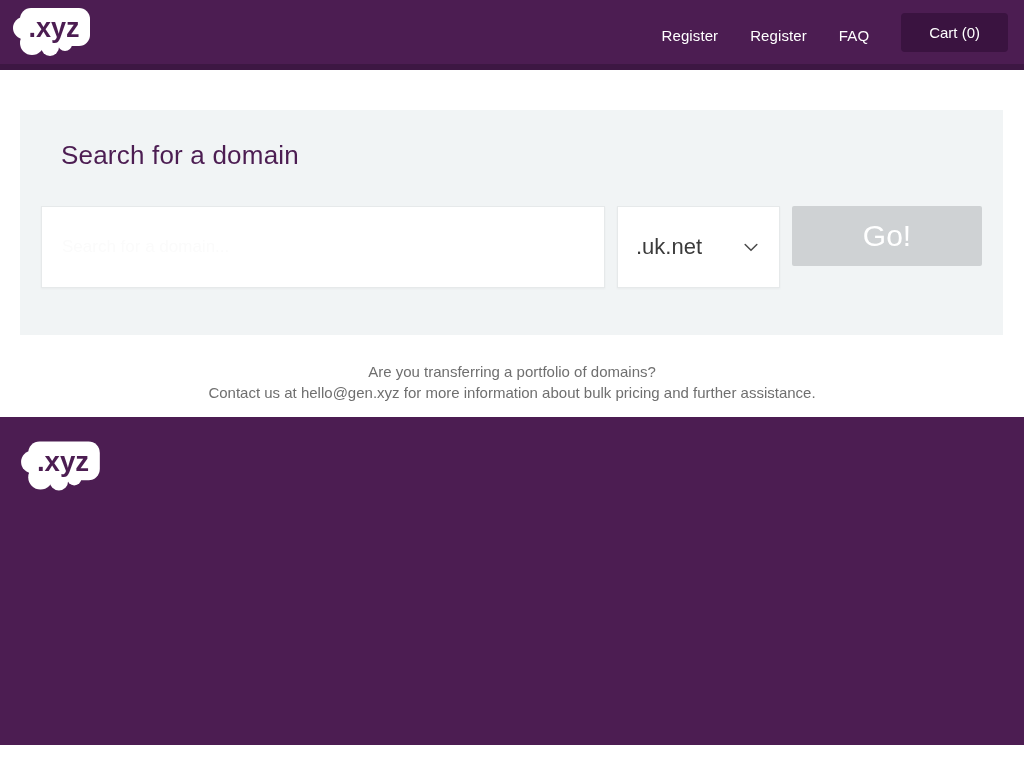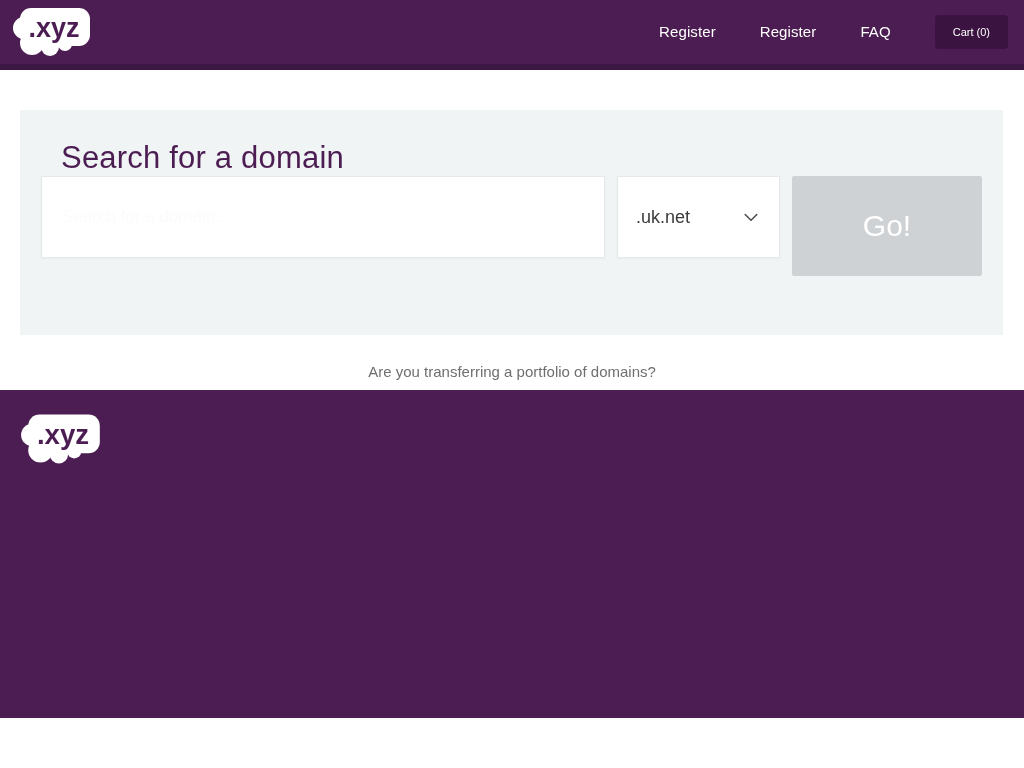--- a/index.html
+++ b/index.html
@@ -26,60 +26,61 @@
     left: 10px;
     top: 6px;
     width: 88px;
     height: 52px;
   }
   .logo-svg { display: block; }
 
   .nav {
     margin-left: auto;
     display: flex;
-    align-items: flex-start;
-    gap: 12px;
+    align-items: flex-end;
+    gap: 0px;
   }
   .nav-link {
     color: #ffffff;
     font-size: 15px;
     text-decoration: none;
     padding: 8px 16px;
     white-space: nowrap;
     letter-spacing: 0.1px;
   }
   .cart-btn {
     background: #3a1340;
     color: #ffffff;
-    font-size: 11px;
+    font-size: 15px;
     border: none;
     border-radius: 4px;
-    padding: 11px 18px;
+    padding: 11px 28px;
     margin-left: 16px;
     cursor: pointer;
     font-family: "Liberation Sans", sans-serif;
     white-space: nowrap;
   }
 
   
   .main {
     background: #ffffff;
     padding: 0;
   }
   .search-panel {
     margin: 40px 21px 0 20px;
     background: #f1f4f5;
     padding: 30px 21px 36px 21px;
     min-height: 225px;
   }
   .panel-title {
     color: #4c1d52;
-    font-size: 31px;
+    font-size: 26px;
     font-weight: normal;
     letter-spacing: 0.2px;
+    margin-bottom: 35px;
     margin-left: 20px;
   }
   .search-row {
     display: flex;
     align-items: stretch;
     gap: 12px;
     padding: 0 0px;
   }
   .search-input {
     flex: 0 0 564px;
@@ -101,47 +102,47 @@
     height: 82px;
     background: #ffffff;
     border: 1px solid #e6e9ea;
     display: flex;
     align-items: center;
     padding: 0 18px;
     cursor: pointer;
     box-shadow: 0 1px 2px rgba(0,0,0,0.04);
   }
   .tld-value {
-    font-size: 18px;
+    font-size: 22px;
     color: #3b3b3b;
     flex: 1;
   }
   .chev {
     width: 20px; height: 20px;
     flex: 0 0 20px;
   }
   .go-btn {
     flex: 0 0 190px;
-    height: 100px;
+    height: 60px;
     background: #cfd2d4;
     color: #ffffff;
     border: none;
     font-size: 30px;
     cursor: default;
     font-family: "Liberation Sans", sans-serif;
     border-radius: 2px;
   }
 
   .bulk-note {
     text-align: center;
     color: #6f6f6f;
     font-size: 15px;
     line-height: 21px;
     margin-top: 26px;
-    padding-bottom: 8px;
+    padding-bottom: 14px;
   }
 
   
   .footer {
     background: #4c1d52;
     height: 328px;
     position: relative;
     padding: 0;
   }
   .footer-logo {
@@ -193,20 +194,21 @@
           <path d="M5 9 L12 16 L19 9" fill="none" stroke="#4a4a4a" stroke-width="1.8" stroke-linecap="round" stroke-linejoin="round"></path>
         </svg>
       </div>
 
       <button class="go-btn">Go!</button>
     </div>
   </section>
 
   <div class="bulk-note">
     <div>Are you transferring a portfolio of domains?</div>
+    <div>Contact us at hello@gen.xyz for more information about bulk pricing and further assistance.</div>
   </div>
 </div>
 
 <div class="footer">
 
   <a class="footer-logo" href="#" aria-label="xyz logo">
     <svg width="90" height="54" viewBox="0 0 88 52">
       <g fill="#ffffff">
         <rect x="10" y="2" width="70" height="38" rx="11" ry="11"></rect>
         <circle cx="22" cy="37" r="12"></circle>

